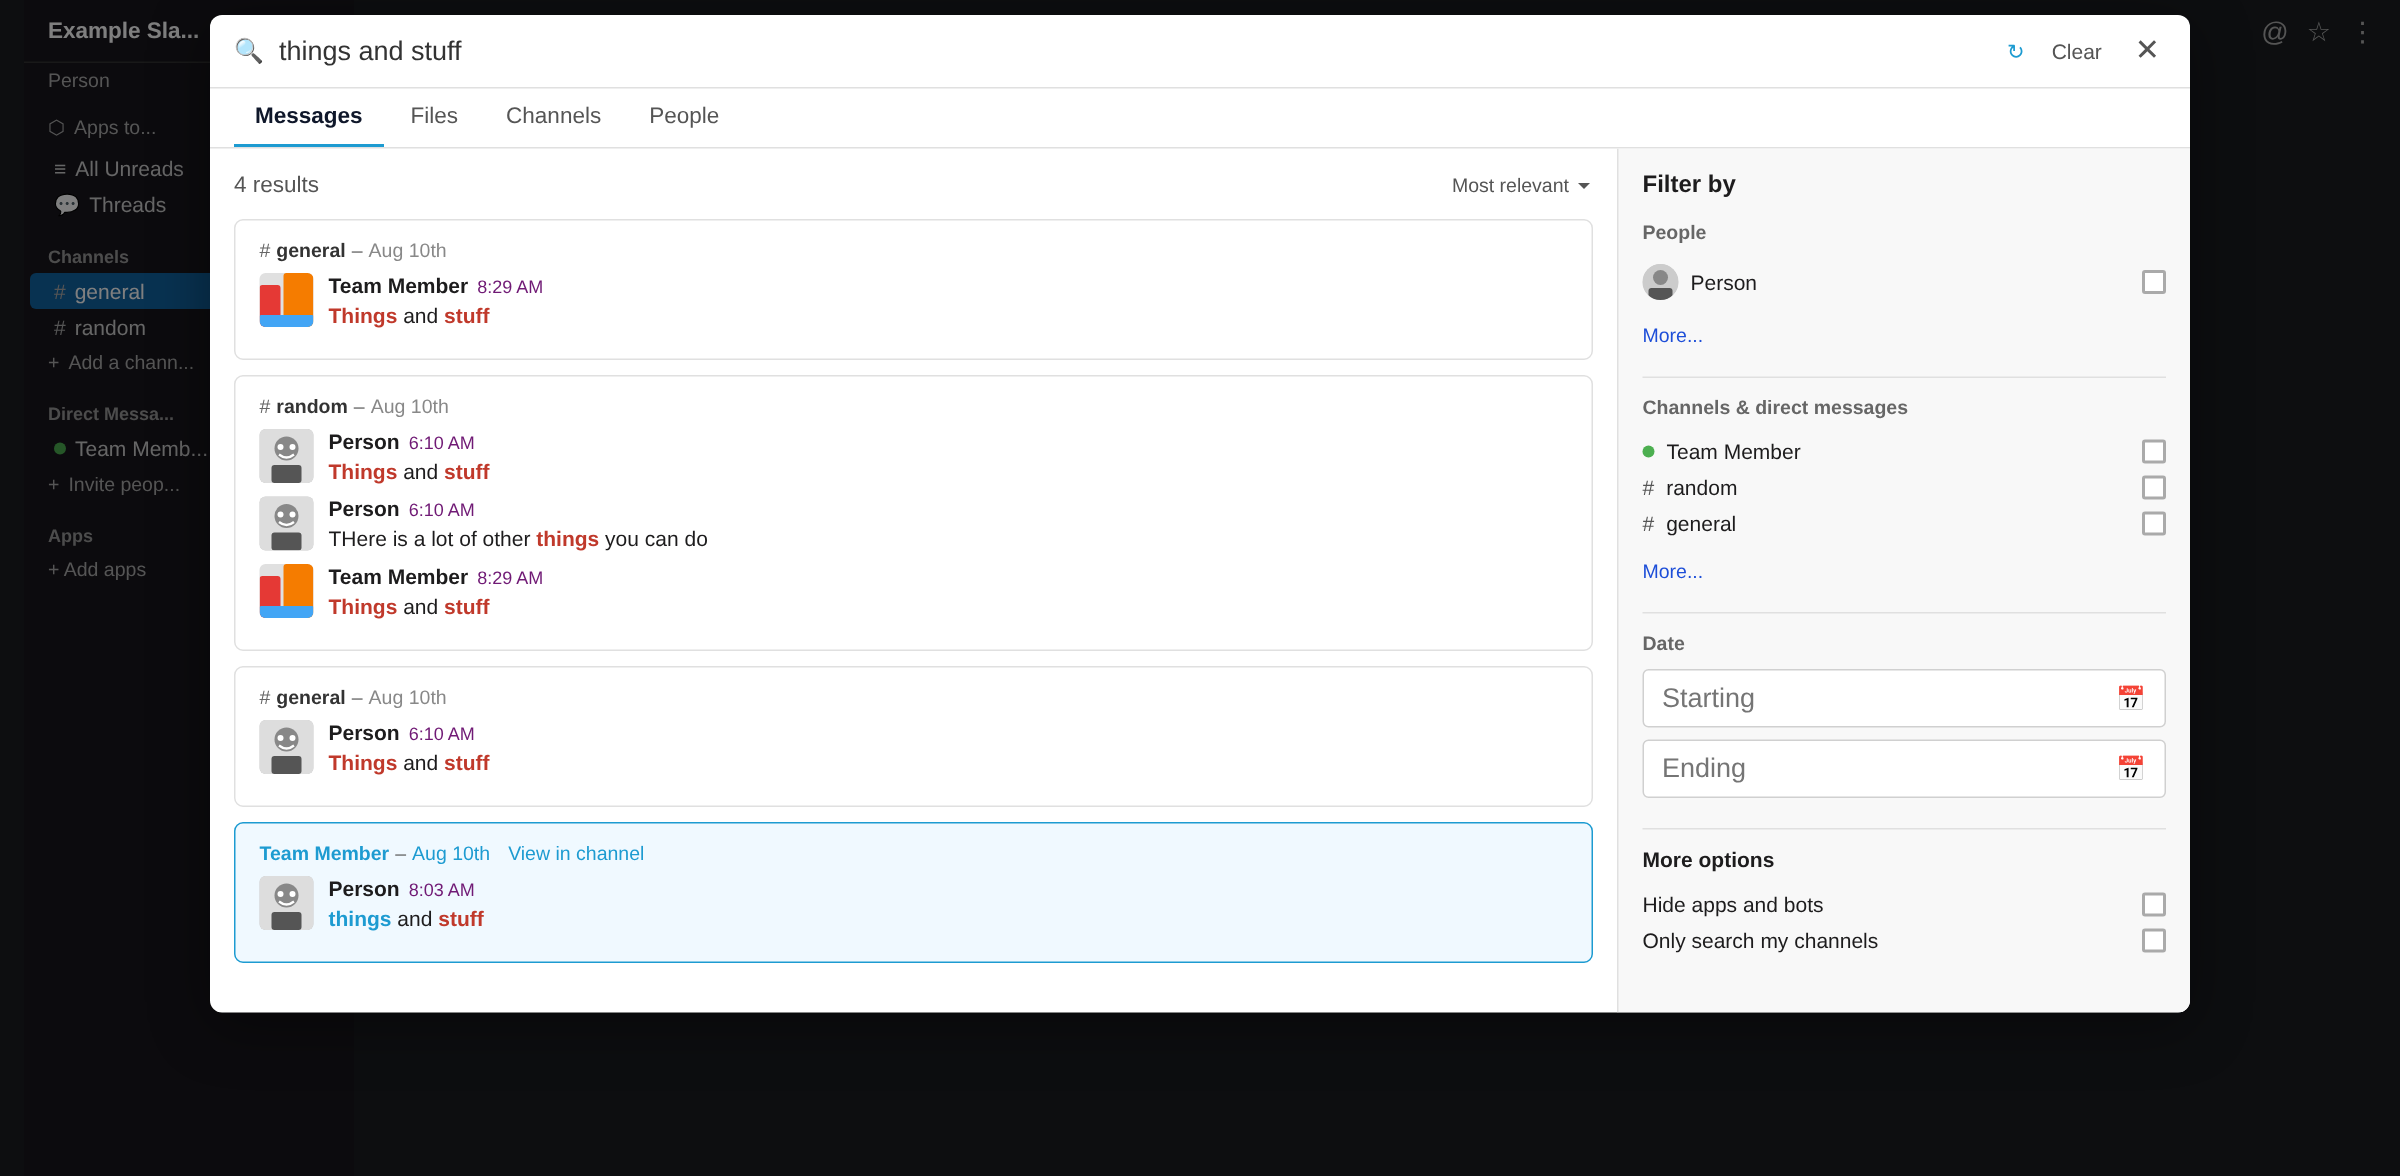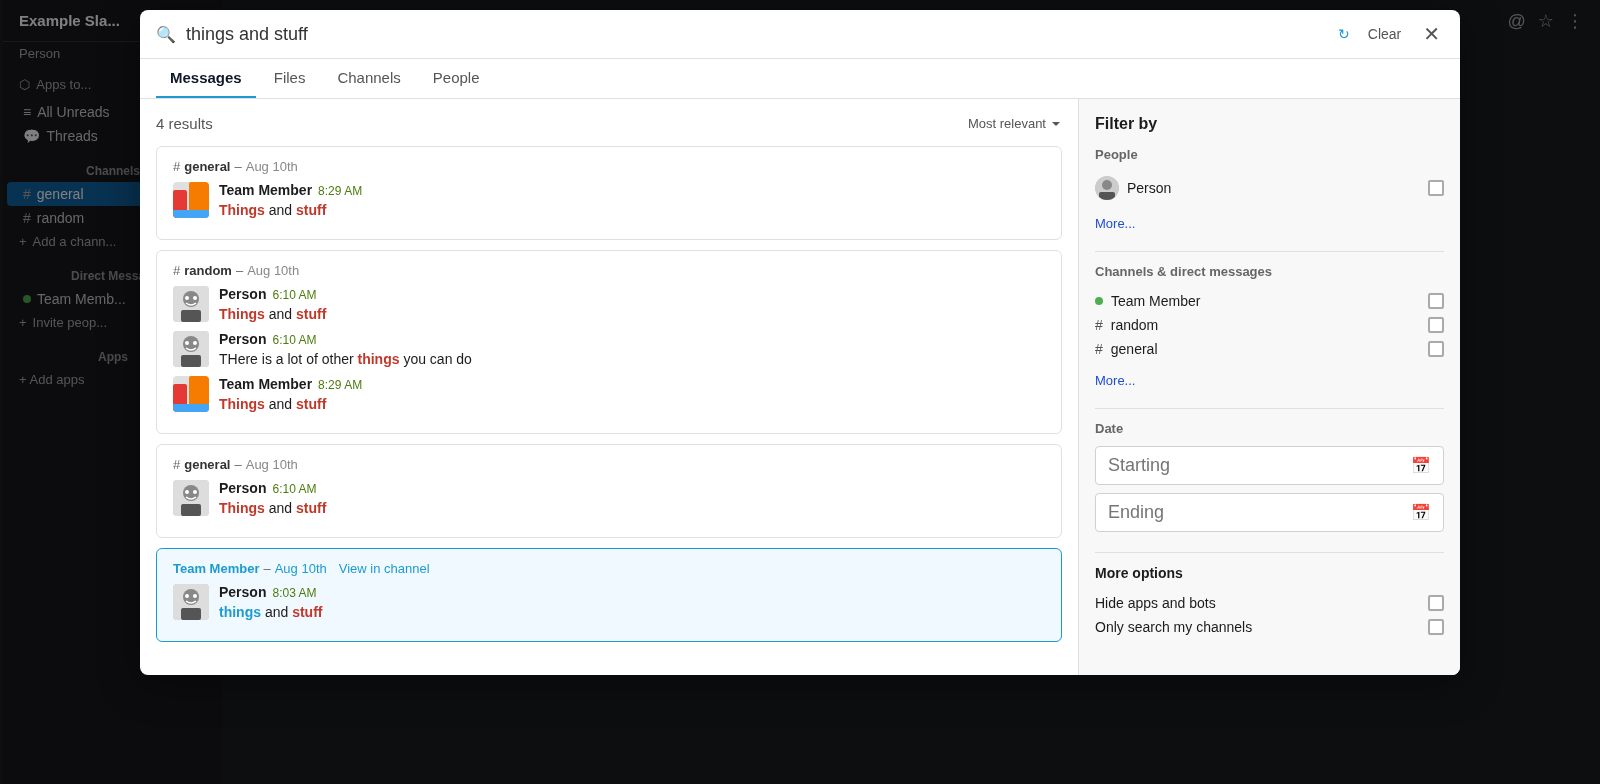--- a/index.html
+++ b/index.html
@@ -1,26 +1,25 @@
 <!DOCTYPE html>
 <html><head>
   <meta charset="utf-8">
   <style>
     * { box-sizing: border-box; margin: 0; padding: 0; }
     body { font-family: -apple-system, BlinkMacSystemFont, 'Segoe UI', sans-serif; background: #1a1d21; width: 1600px; height: 784px; overflow: hidden; position: relative; }
 
     
     .sidebar {
       position: absolute;
-      left: 3px; top: 0; width: 220px; height: 784px;
+      left: 16px; top: 0; width: 220px; height: 784px;
       background: #19171d;
       color: #ccc;
       display: flex; flex-direction: column;
       padding: 0;
-      text-align: center;
     }
     .sidebar-header {
       padding: 12px 16px;
       display: flex; align-items: center; gap: 8px;
       border-bottom: 1px solid #333;
     }
     .workspace-name { font-weight: 700; color: #fff; font-size: 15px; }
     .sidebar-person { font-size: 13px; color: #aaa; padding: 4px 16px 8px; display: flex; align-items: center; gap: 6px; }
     .jump-to { padding: 8px 16px; font-size: 13px; color: #aaa; display: flex; align-items: center; gap: 6px; cursor: pointer; }
     .sidebar-section-label { padding: 16px 16px 4px; font-size: 12px; font-weight: 600; color: #999; text-transform: none; }
@@ -147,21 +146,21 @@
     }
     .avatar-team {
       width: 36px; height: 36px; border-radius: 4px;
       background: #e0e0e0; flex-shrink: 0;
       display: flex; align-items: center; justify-content: center;
       position: relative; overflow: hidden;
     }
     .msg-content { flex: 1; }
     .msg-author-line { display: flex; align-items: baseline; gap: 6px; }
     .msg-author { font-weight: 700; font-size: 14px; color: #1d1c1d; }
-    .msg-time { font-size: 12px; color: #4d7c0f; }
+    .msg-time { font-size: 12px; color: #701a75; }
     .msg-text { font-size: 14px; color: #1d1c1d; line-height: 1.5; margin-top: 2px; }
     .highlight { color: #c0392b; font-weight: 600; }
     .highlight-blue { color: #1d9bd1; font-weight: 600; }
 
     
     .filter-pane {
       width: 382px;
       border-left: 1px solid #e0e0e0;
       overflow-y: auto;
       padding: 16px;

